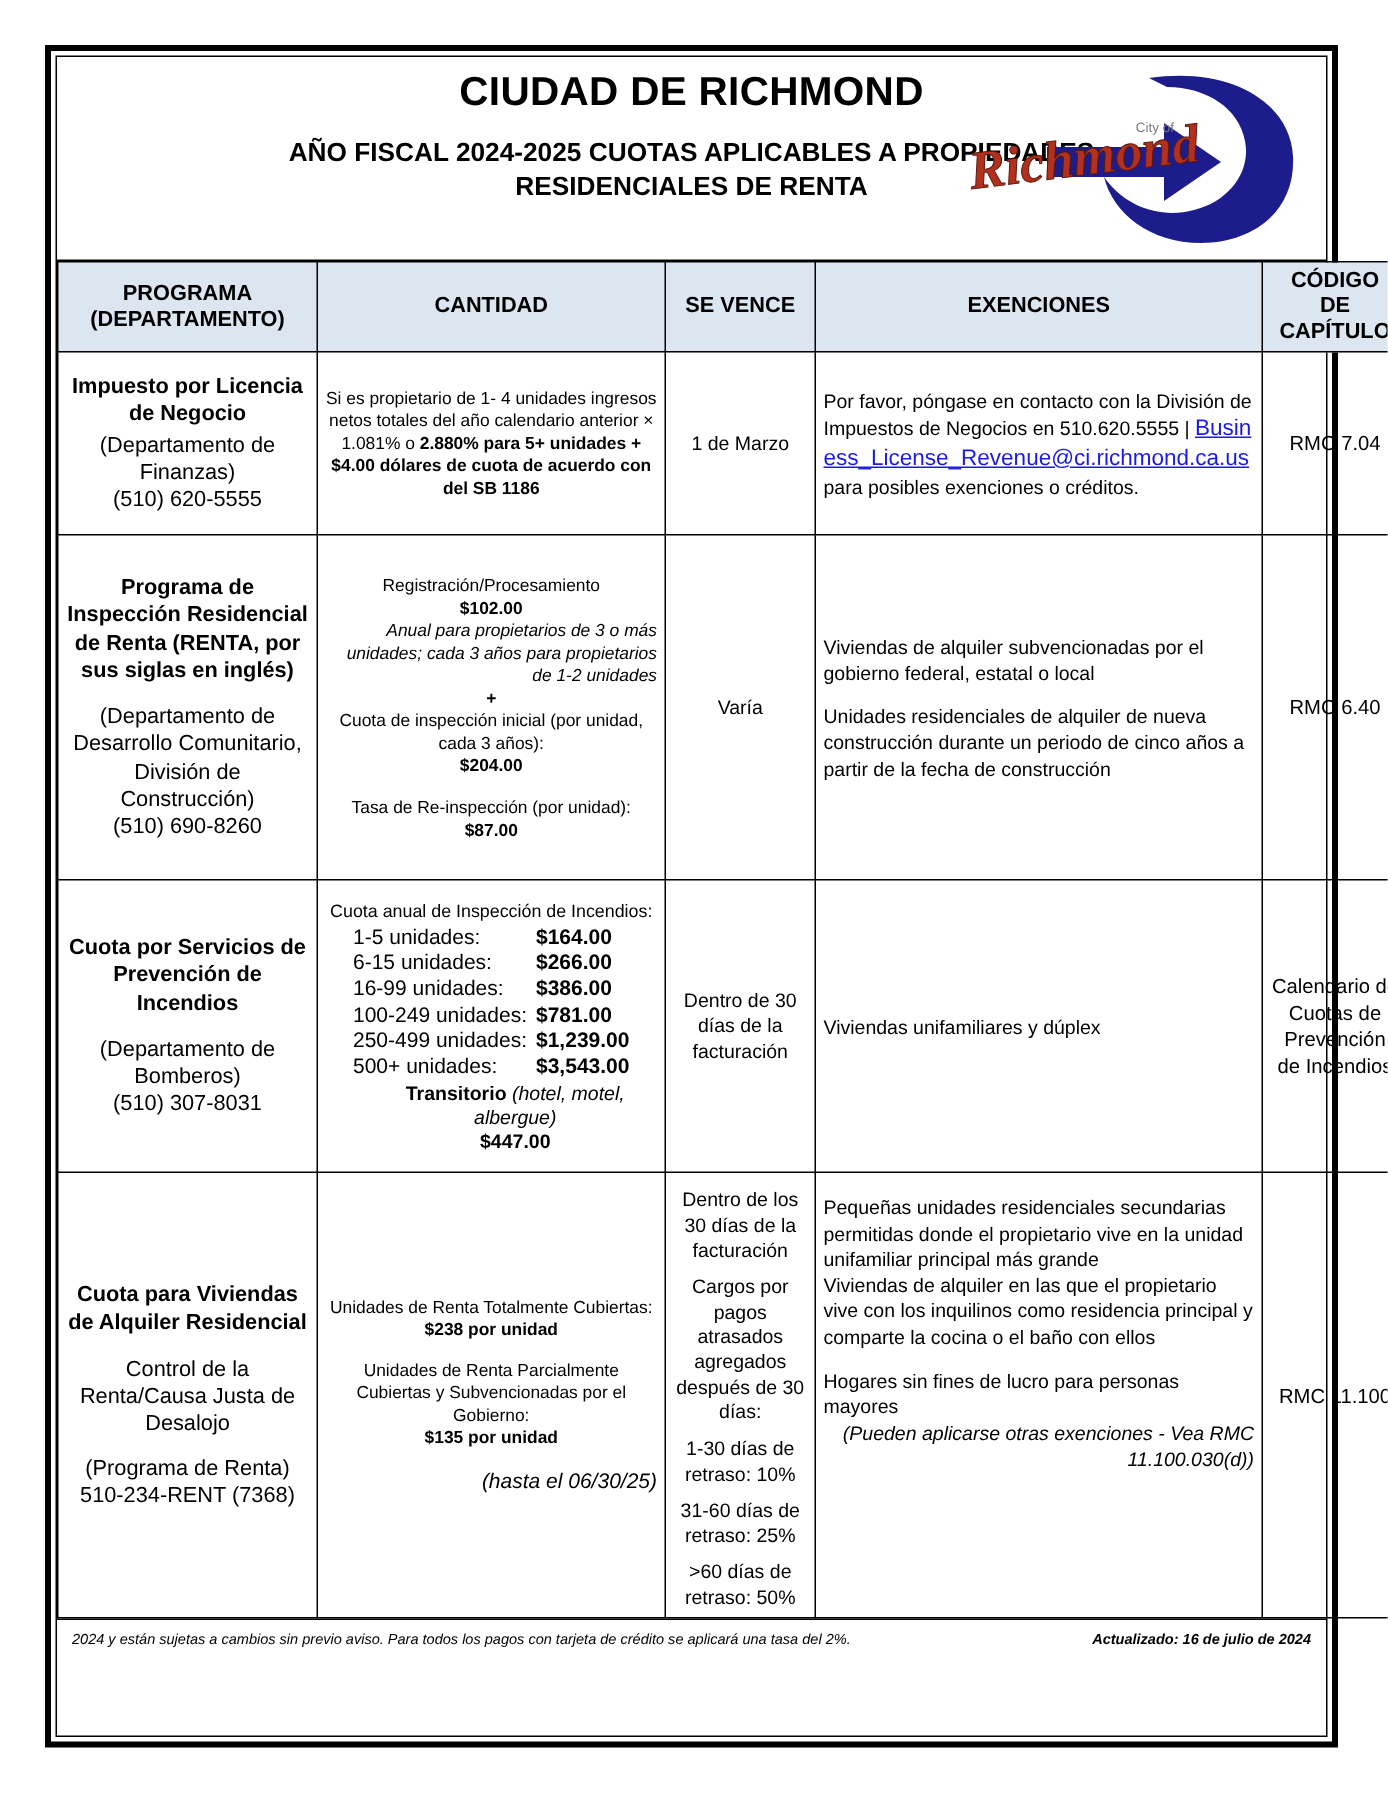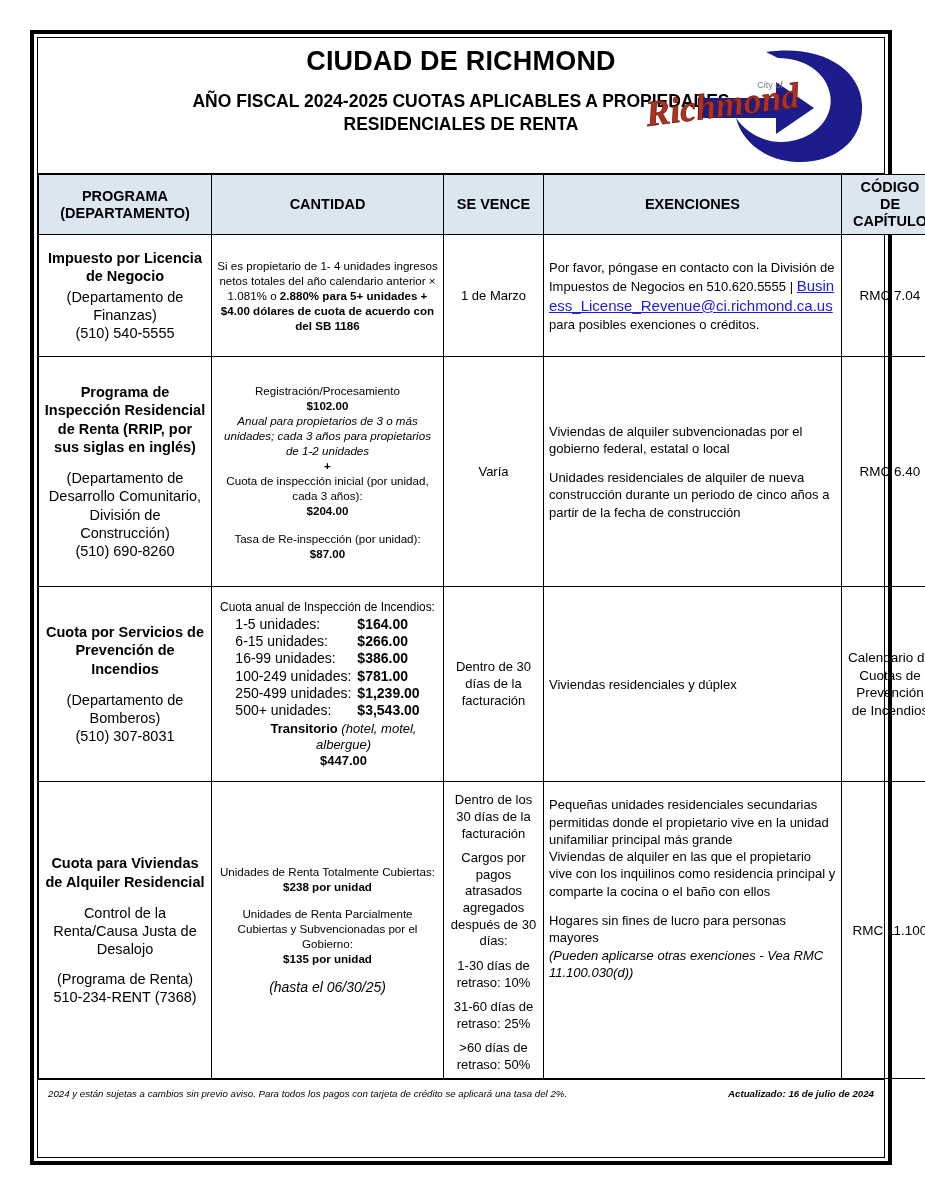--- a/index.html
+++ b/index.html
@@ -152,21 +152,21 @@
     line-height: 1.33;
     vertical-align: middle;
   }
   td.code {
     text-align: center;
     font-size: 13.5px;
     line-height: 1.3;
   }
 
   .b { font-weight: bold; }
-  .i { font-style: italic; }
+  .i { font-style: italic; text-align: right; }
   .blk { display: block; }
   .spacer { display: block; height: 12px; }
   .spacer-sm { display: block; height: 8px; }
 
   a.email {
     color: #1a1ae6;
     text-decoration: underline;
     font-size: 15px;
     word-break: break-all;
   }
@@ -274,35 +274,35 @@
 DE
 CAPÍTULO</span></th>
           </tr>
         </thead>
         <tbody>
 
           <tr style="height:122px;">
             <td class="program">
               <span class="prog-title">Impuesto por Licencia de Negocio</span>
               <span class="prog-dept">(Departamento de Finanzas)
-(510) 540-5555</span>
+(510) 620-5555</span>
             </td>
             <td class="amount amount-r1">
               <span>Si es propietario de 1- 4 unidades ingresos netos totales del año calendario anterior × 1.081% o </span><span class="b">2.880% para 5+ unidades + $4.00 dólares de cuota de acuerdo con del SB 1186</span>
             </td>
             <td class="due">1 de Marzo</td>
             <td class="exempt">
               <span>Por favor, póngase en contacto con la División de Impuestos de Negocios en 510.620.5555 | </span><a class="email" href="#">Business_License_Revenue@ci.richmond.ca.us</a><span> para posibles exenciones o créditos.</span>
             </td>
             <td class="code">RMC 7.04</td>
           </tr>
 
           <tr style="height:230px;">
             <td class="program">
-              <span class="prog-title">Programa de Inspección Residencial de Renta (RRIP, por sus siglas en inglés)</span>
+              <span class="prog-title">Programa de Inspección Residencial de Renta (RENTA, por sus siglas en inglés)</span>
               <span class="prog-gap"></span>
               <span class="prog-dept">(Departamento de Desarrollo Comunitario, División de Construcción)
 (510) 690-8260</span>
             </td>
             <td class="amount amount-r2">
               <span class="blk">Registración/Procesamiento</span>
               <span class="blk b">$102.00</span>
               <span class="blk i">Anual para propietarios de 3 o más unidades; cada 3 años para propietarios de 1-2 unidades</span>
               <span class="blk b">+</span>
               <span class="blk">Cuota de inspección inicial (por unidad, cada 3 años):</span>
@@ -355,21 +355,21 @@
                     <span class="fv">$3,543.00</span>
                   </span>
               </span>
               <span class="transit">
                 <span class="b">Transitorio</span>
                 <span class="i">(hotel, motel, albergue)</span>
                 <span class="blk b">$447.00</span>
               </span>
             </td>
             <td class="due">Dentro de 30 días de la facturación</td>
-            <td class="exempt">Viviendas residenciales y dúplex</td>
+            <td class="exempt">Viviendas unifamiliares y dúplex</td>
             <td class="code">Calendario de Cuotas de Prevención de Incendios</td>
           </tr>
 
           <tr style="height:297px;">
             <td class="program">
               <span class="prog-title">Cuota para Viviendas de Alquiler Residencial</span>
               <span class="prog-gap"></span>
               <span class="prog-dept">Control de la Renta/Causa Justa de Desalojo</span>
               <span class="prog-gap"></span>
               <span class="prog-dept">(Programa de Renta)

